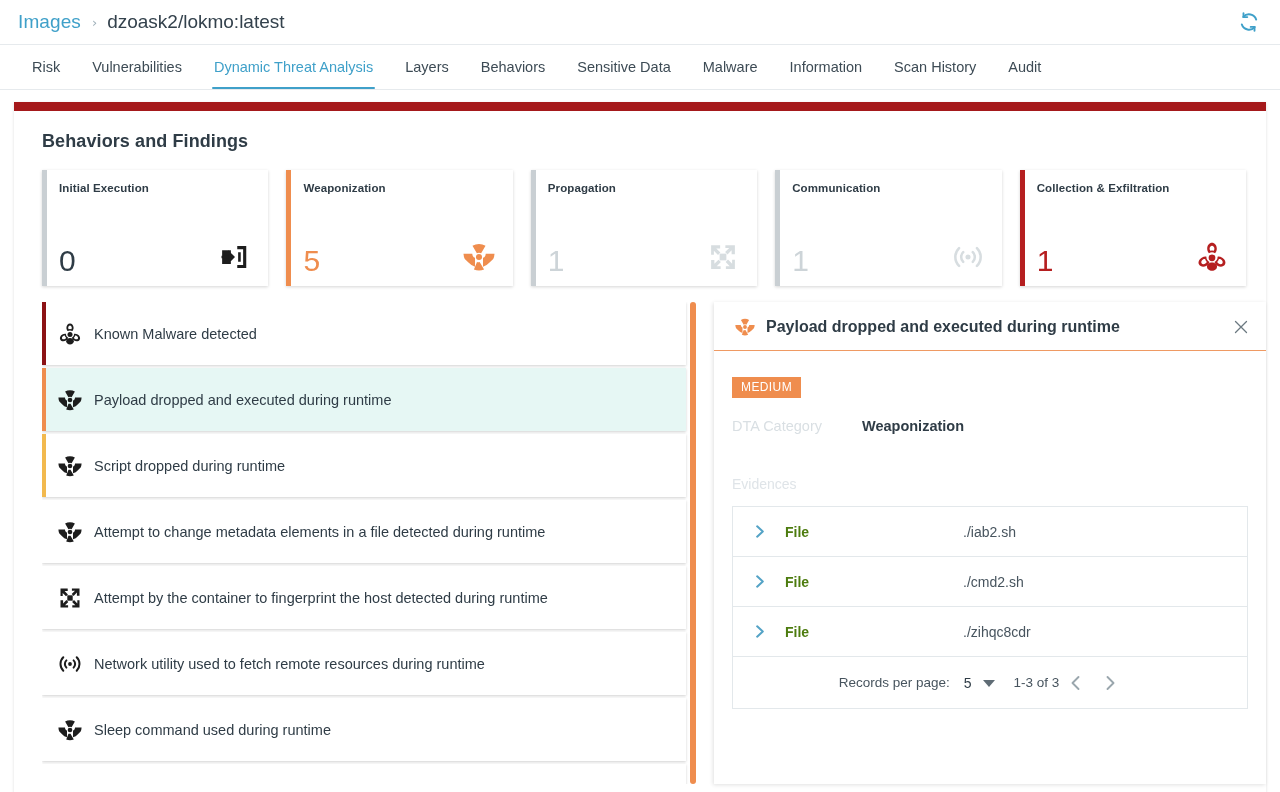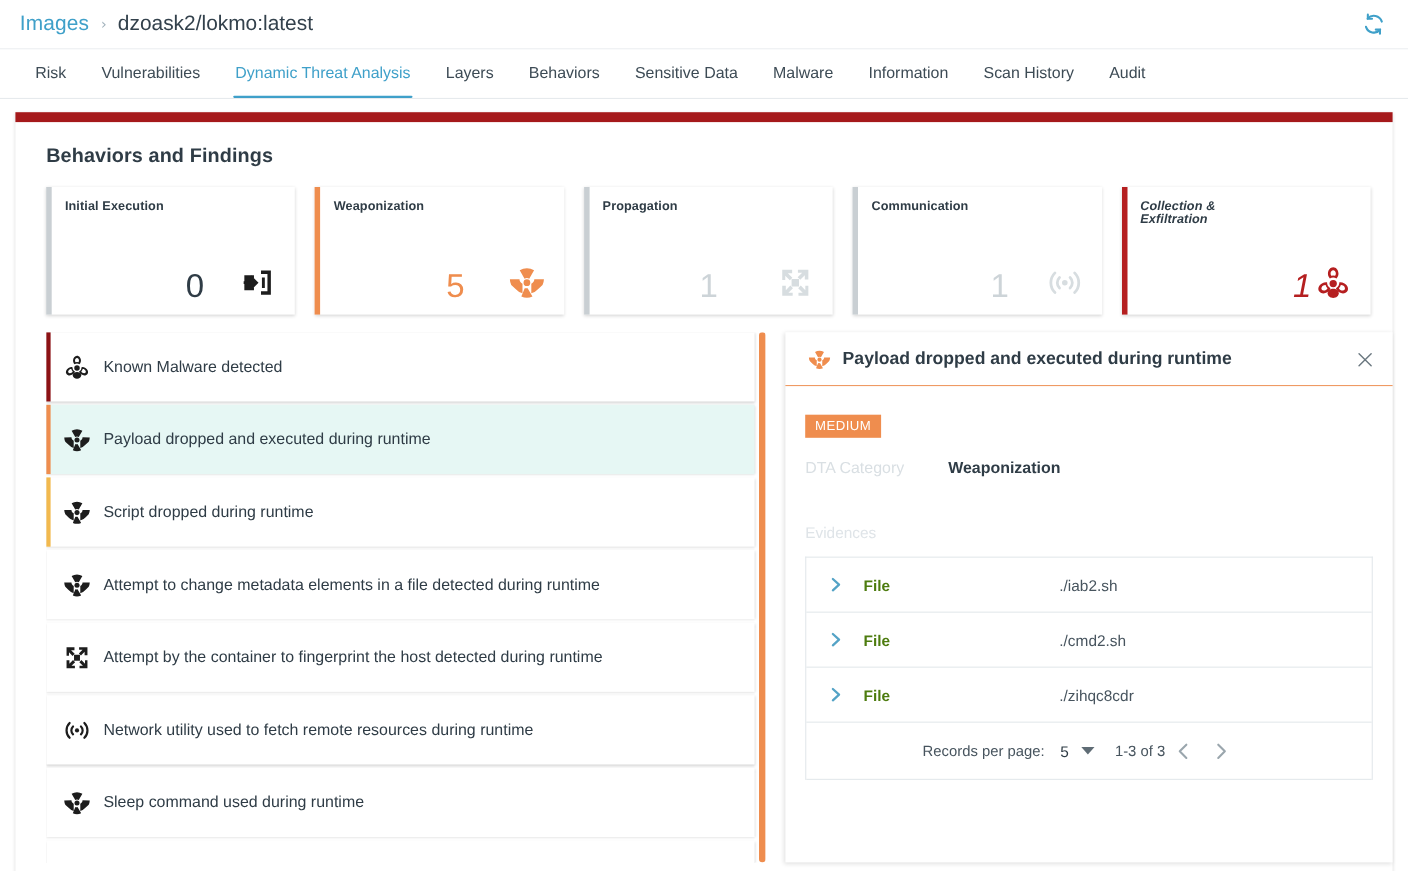--- a/index.html
+++ b/index.html
@@ -69,25 +69,25 @@
   
   .cards {
     display: flex; gap: 0; padding: 18px 20px 0 28px;
   }
   .card {
     flex: 1; height: 116px; background: #fff;
     box-shadow: 0 1px 3px rgba(0,0,0,.17);
     display: flex; margin-right: 18px; position: relative;
     cursor: pointer;
   }
-  .card:last-child { margin-right: 0; font-style: italic; }
+  .card:last-child { margin-right: 0; }
   .card-accent { width: 5px; flex: none; }
   .card-body {
     flex: 1; padding: 12px 14px 10px 12px;
-    display: flex; flex-direction: row; gap: 20px;
+    display: flex; flex-direction: column; gap: 20px;
   }
   .card-label {
     font-size: 11.5px; font-weight: bold; color: #2f3c46; letter-spacing: .1px;
   }
   .card-bottom {
     flex: 1; display: flex; align-items: flex-end;
     justify-content: space-between;
   }
   .card-count { font-size: 30px; line-height: 1; font-weight: 400; }
   .card-icon { width: 40px; height: 38px; display: flex; align-items: center; justify-content: center; }

